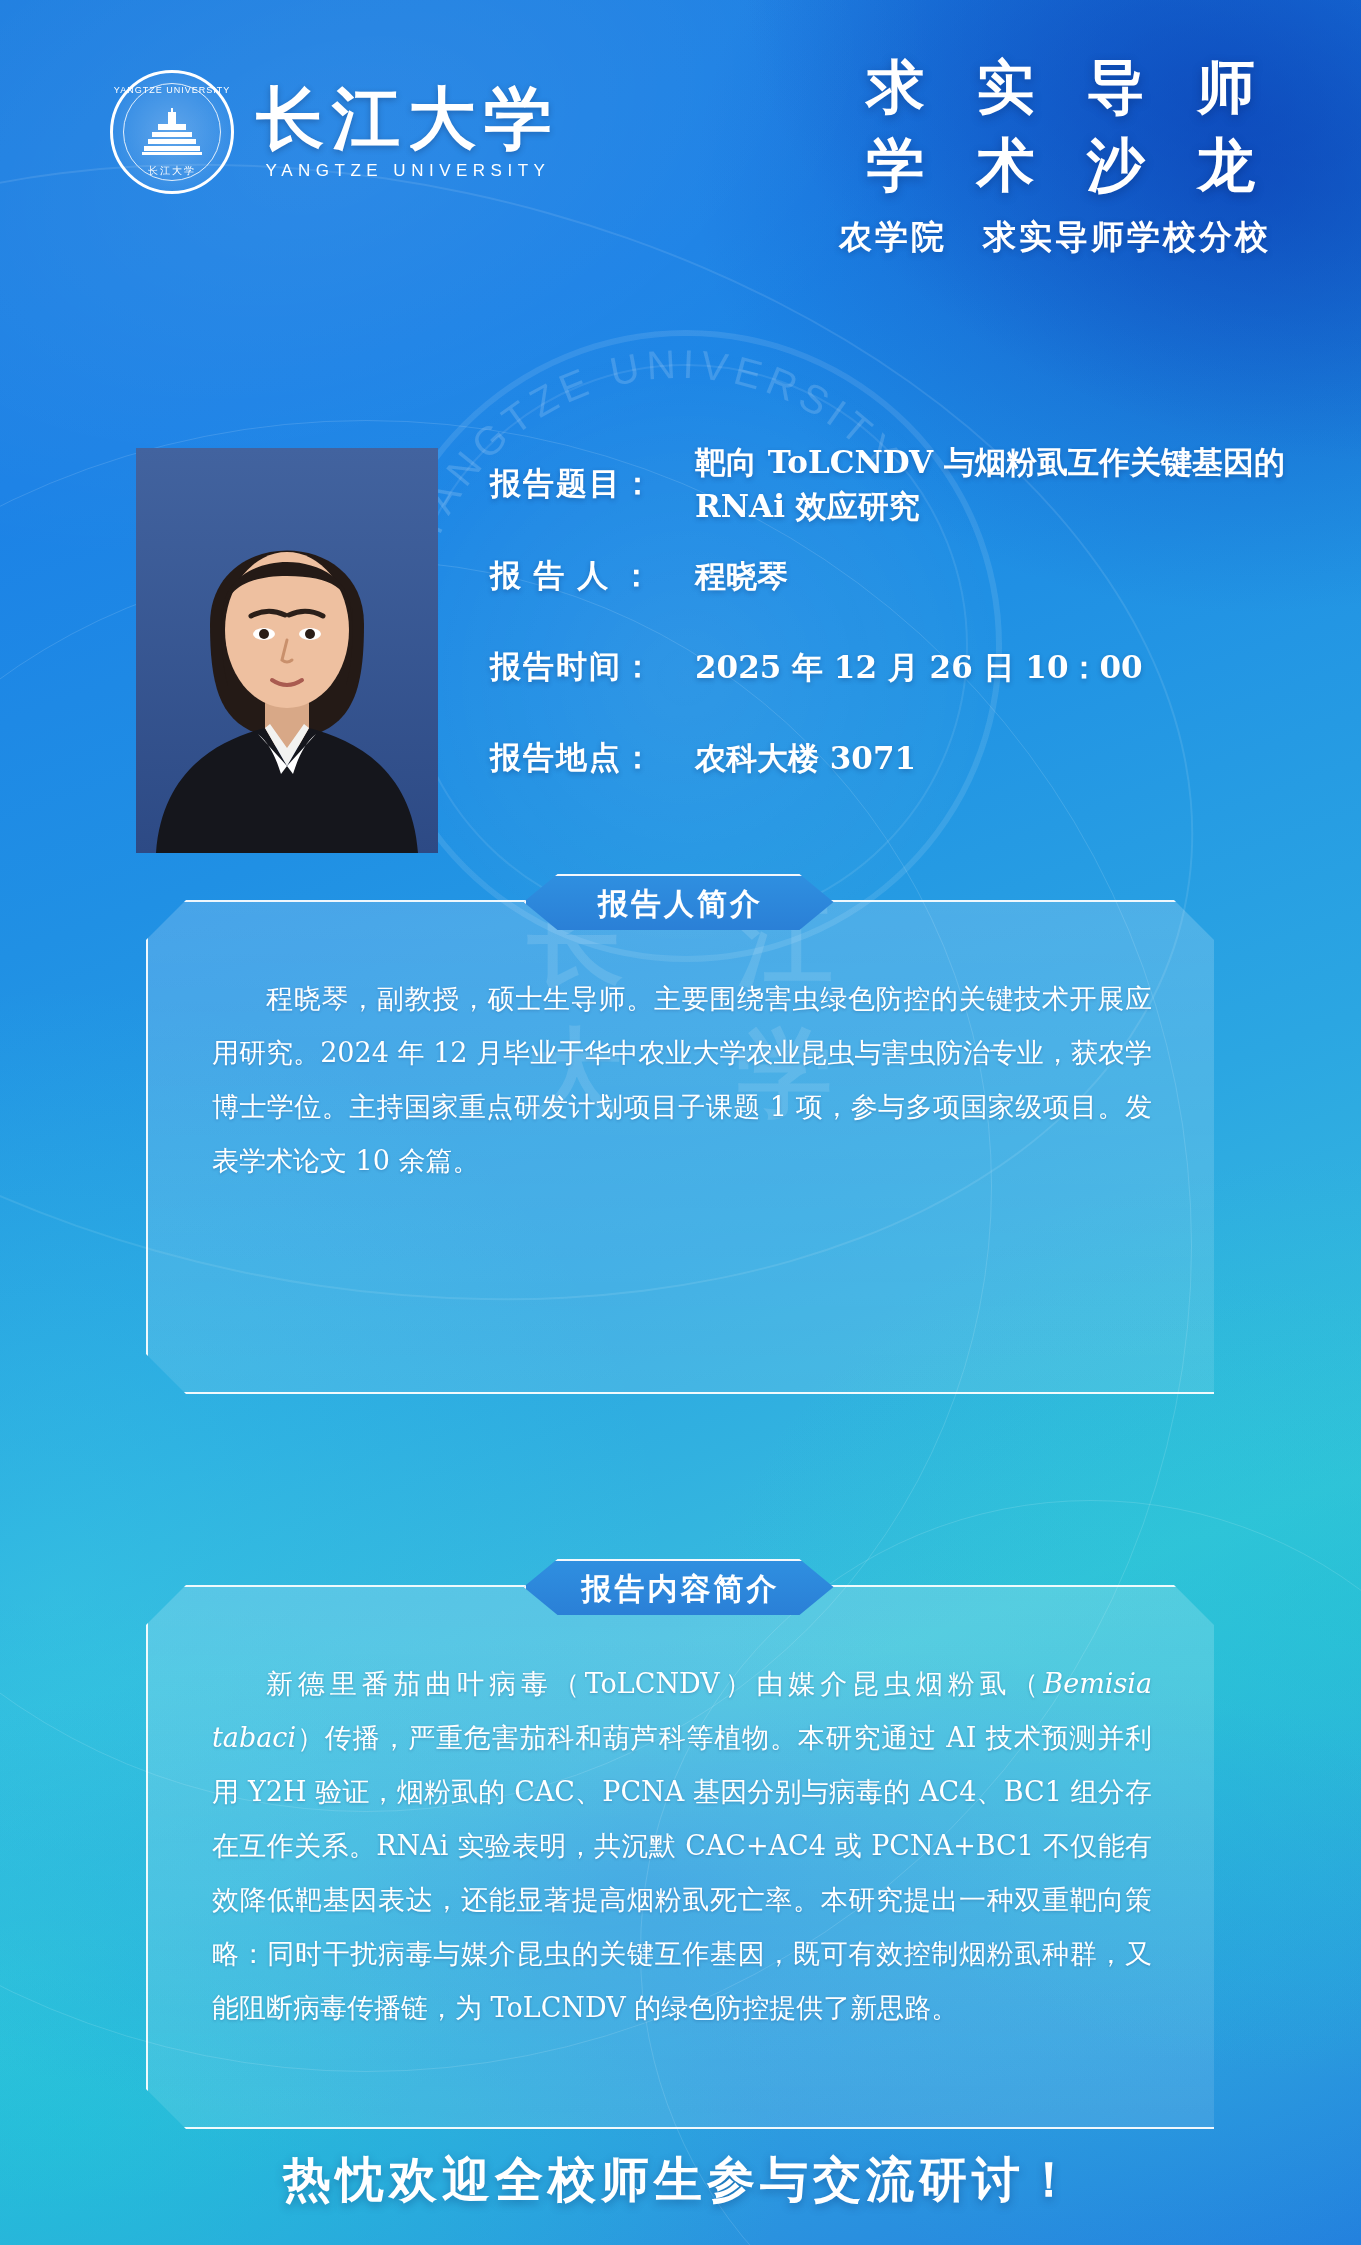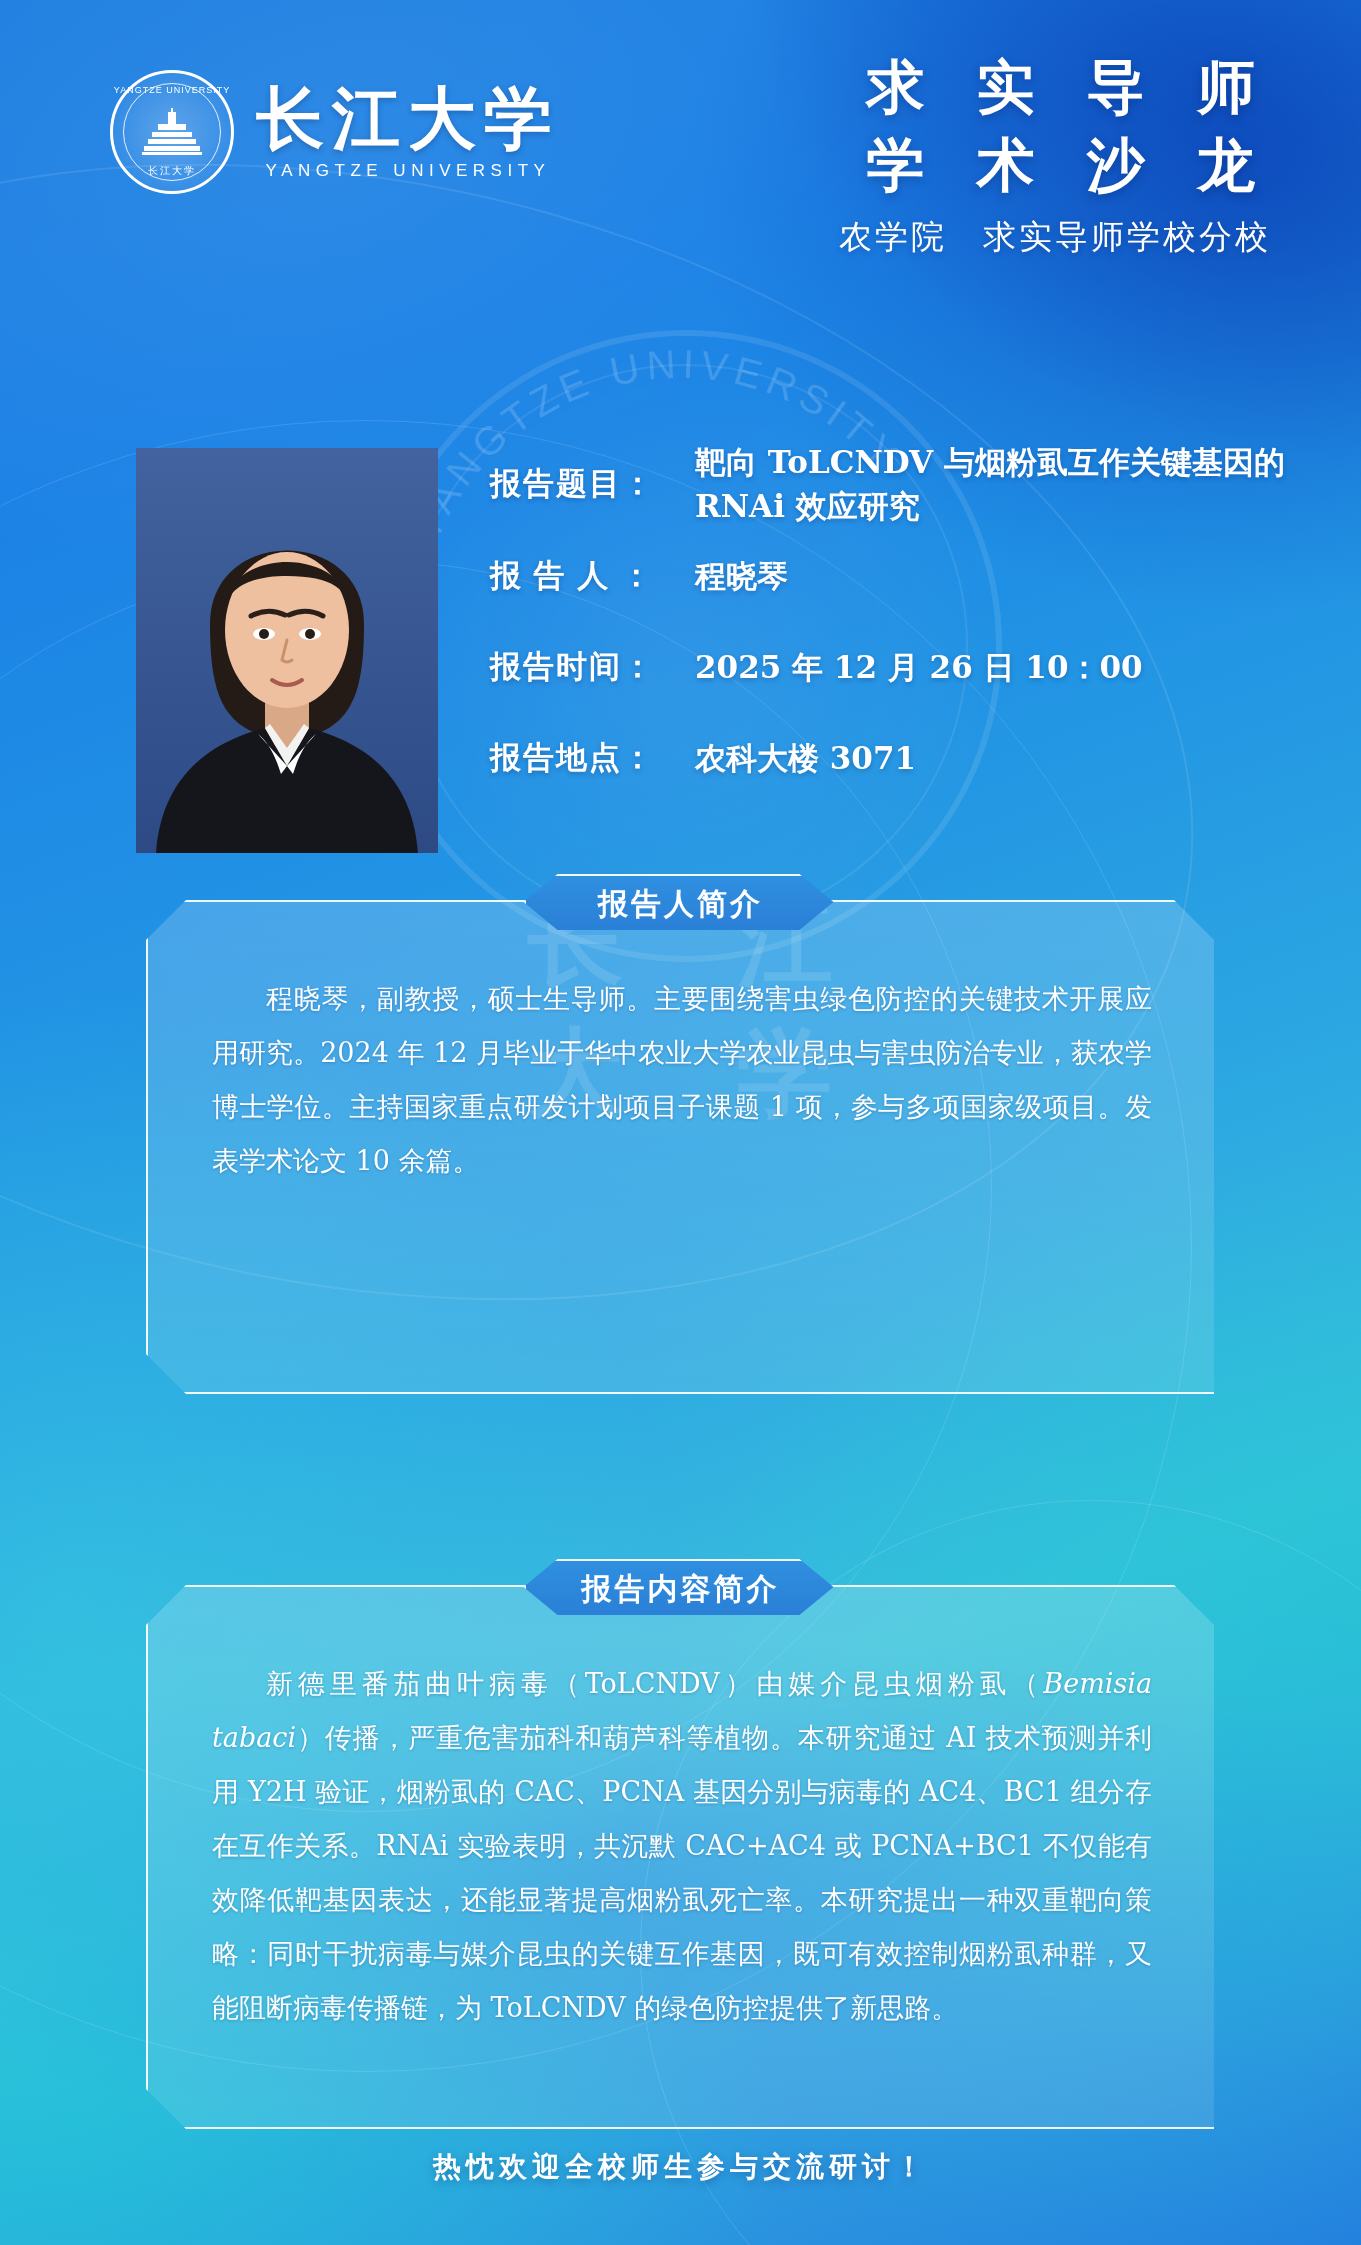--- a/index.html
+++ b/index.html
@@ -79,21 +79,21 @@
   }
   .uni-en{font-size:17px;color:#fff;letter-spacing:5.5px;margin-top:6px;text-align:center;}
   .title-cal{position:absolute;right:90px;top:48px;text-align:center;}
   .title-cal div{
     font-family:"DejaVu Serif","Liberation Serif",serif;
     color:#fff;font-size:58px;font-weight:700;letter-spacing:16px;line-height:1.35;
     text-shadow:0 3px 10px rgba(0,30,90,.35);
   }
   .subtitle{
     position:absolute;right:90px;top:215px;
-    color:#fff;font-size:33px;font-weight:400;letter-spacing:3px;
+    color:#fff;font-size:33px;font-weight:700;letter-spacing:3px;
     text-shadow:0 2px 6px rgba(0,30,90,.3);
   }
 
   
   .photo{
     position:absolute;left:136px;top:448px;width:302px;height:405px;
     background:linear-gradient(180deg,#3a63b8 0%,#2f4f96 100%);
     overflow:hidden;
   }
   .photo svg{display:block;}
@@ -139,21 +139,21 @@
   .panel .body p{margin:8px;text-indent:2em;}
   .it{font-style:italic;}
 
   #bio-panel{top:900px;height:490px;}
   #bio-banner{top:874px;}
   #abs-panel{top:1585px;height:540px;}
   #abs-banner{top:1559px;}
 
   .footer{
     position:absolute;left:0;top:2148px;width:1361px;text-align:center;
-    color:#fff;font-size:28px;font-weight:700;letter-spacing:5px;
+    color:#fff;font-size:48px;font-weight:700;letter-spacing:5px;
     font-family:"DejaVu Serif","Liberation Serif",serif;
     text-shadow:0 3px 8px rgba(0,40,100,.35);
   }
 </style>
 </head>
 <body>
 
 <div class="poster">
 
   <div class="swirl s5"></div>

